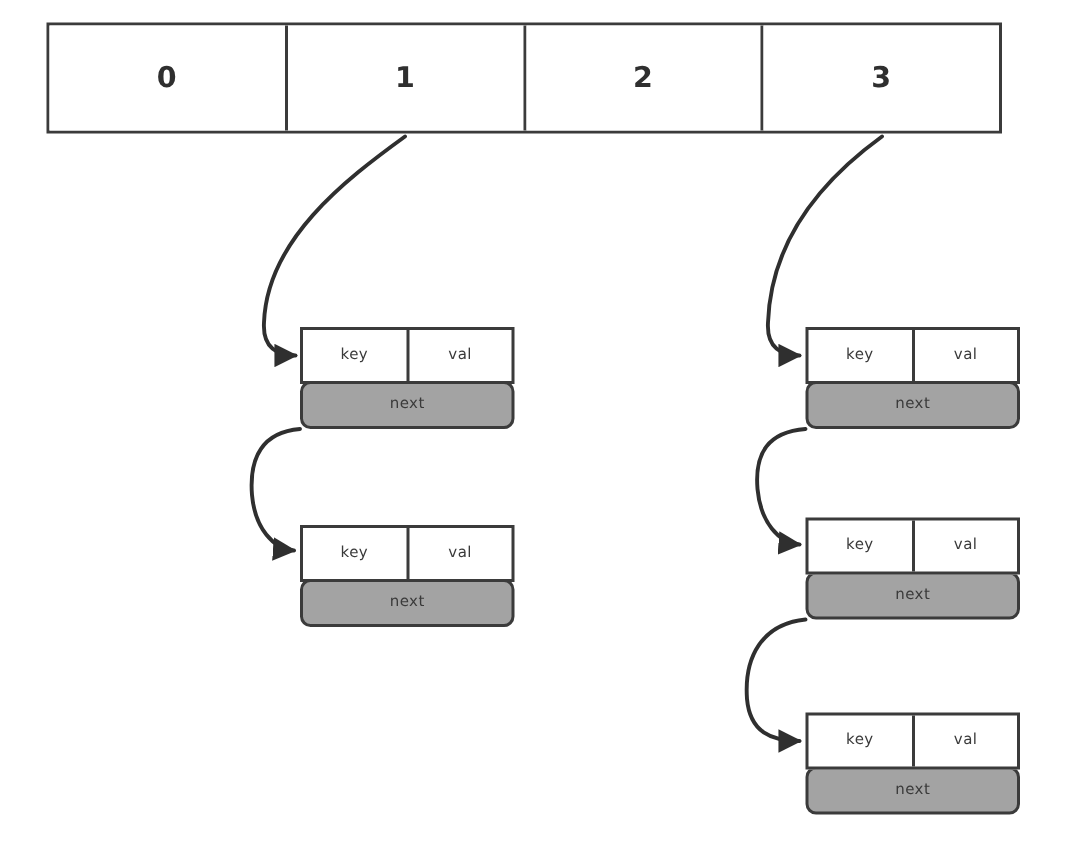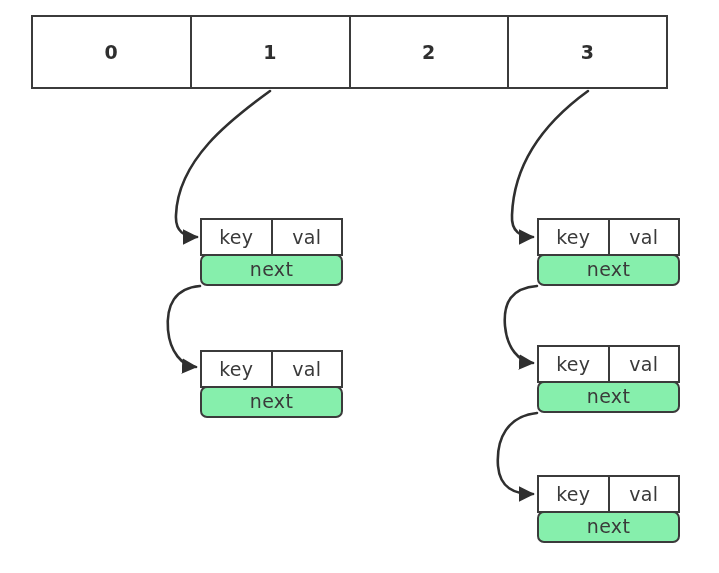--- a/index.html
+++ b/index.html
@@ -71,28 +71,28 @@
   .node-key {
     border-right: 2.2px solid #3b3b3b;
   }
   .node-next {
     position: relative;
     height: 32px;
     margin-top: -2.2px;
     box-sizing: border-box;
     border: 2.2px solid #3b3b3b;
     border-radius: 7px;
-    background: #86efac;
+    background: #a3a3a3;
     display: flex;
     align-items: center;
     justify-content: center;
     z-index: 1;
   }
   .cell-text {
-    font-size: 19px;
+    font-size: 10px;
     color: #3a3a3a;
     line-height: 1;
     letter-spacing: 0.3px;
   }
   
   #arrows {
     position: absolute;
     left: 0;
     top: 0;
     width: 719px;

